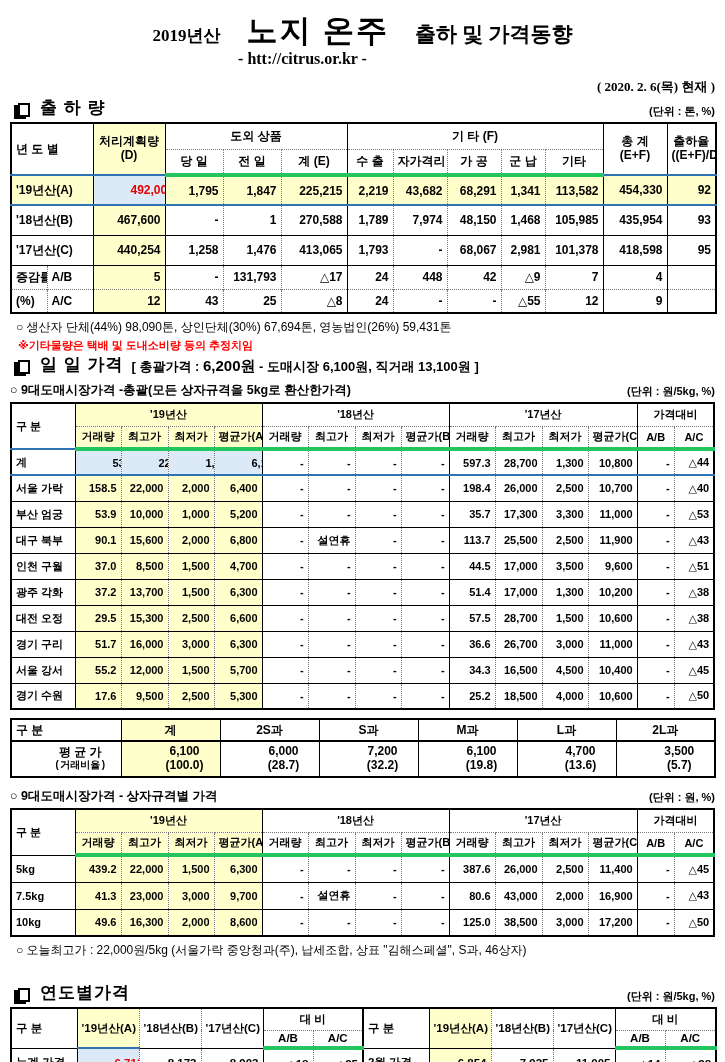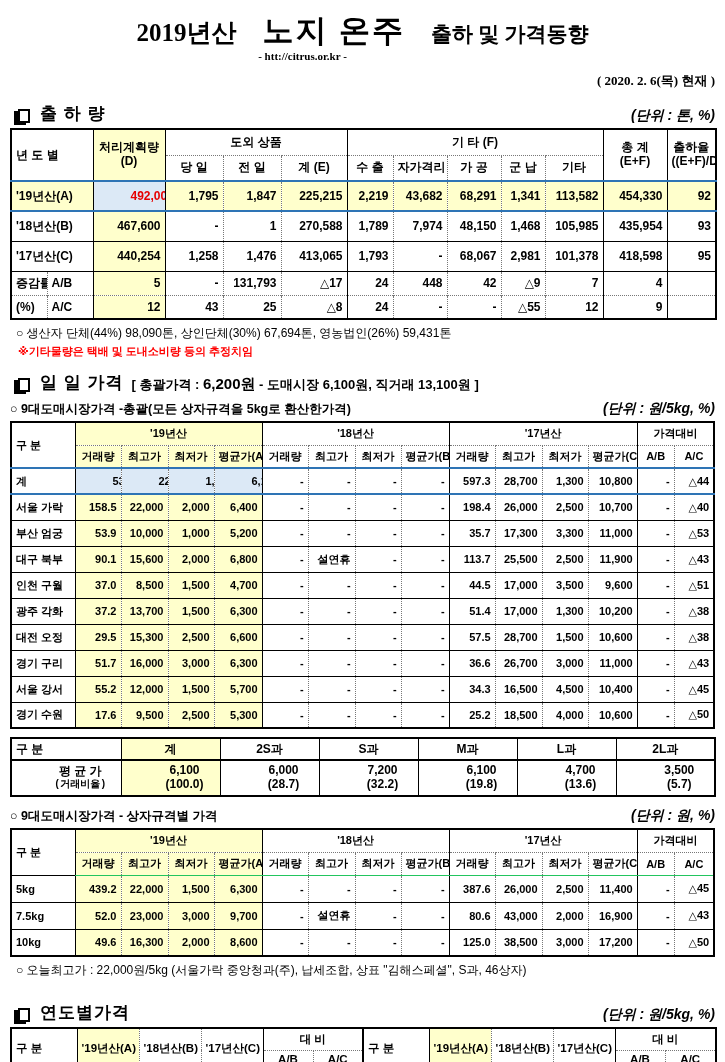--- a/index.html
+++ b/index.html
@@ -5,50 +5,50 @@
 :root{ --y:#FFFFCC; --bl:#DCE9F6; --ab:#2E74B5; --red:#E60000; }
 *{box-sizing:border-box;}
 html,body{margin:0;padding:0;}
 body{width:725px;height:1062px;overflow:hidden;background:#fff;color:#000;
  font-family:"Liberation Sans","DejaVu Sans",sans-serif;}
 .page{width:725px;height:1062px;padding:6px 10px 0 10px;position:relative;}
 
 
 .doc-header{text-align:center;margin-top:4px;}
 .title-line{display:flex;justify-content:center;align-items:baseline;gap:26px;}
-.year{font-family:"Liberation Serif",serif;font-size:25px;font-weight:700;}
+.year{font-family:"Liberation Serif",serif;font-size:17px;font-weight:700;}
 .main-title{font-size:31px;font-weight:900;letter-spacing:2px;}
 .subtitle{font-family:"Liberation Serif",serif;font-size:21px;font-weight:700;}
-.url{font-family:"Liberation Serif",serif;font-size:11px;font-weight:700;margin-top:-2px;padding-right:120px;}
+.url{font-family:"Liberation Serif",serif;font-size:16px;font-weight:700;margin-top:-2px;padding-right:120px;}
 .date-note{font-family:"Liberation Serif",serif;font-size:13px;font-weight:700;text-align:right;margin-top:10px;}
 
 
-.sec-head{display:flex;align-items:flex-end;margin-top:12px;}
+.sec-head{display:flex;align-items:flex-end;margin-top:0;}
 .sq{display:inline-block;width:12px;height:14px;border:2px solid #000;background:#fff;
  box-shadow:-4px 2px 0 0 #000;margin:0 10px 2px 8px;}
 .sec-title{font-size:17px;font-weight:900;letter-spacing:1px;}
 .sec-extra{font-size:13px;font-weight:700;margin-left:8px;}
 .sec-extra .big{font-size:15px;}
-.unit{margin-left:auto;font-size:14px;font-weight:700;font-style:italic;}
+.unit{margin-left:auto;font-size:11px;font-weight:700;}
 .subhead{display:flex;align-items:flex-end;margin-top:6px;}
 .subhead .t{font-size:12.5px;font-weight:700;}
 
 
 table{border-collapse:collapse;table-layout:fixed;margin-top:3px;border:2px solid #000;width:705px;}
 th,td{border-top:1px solid #000;padding:1px 4px;overflow:hidden;white-space:nowrap;}
 th{font-weight:700;text-align:center;}
 td.num{text-align:right;font-weight:700;}
 td.lab,th.lab{text-align:left;font-weight:700;}
 .y{background:var(--y);}
 .bl{background:var(--bl);padding-left:37px;}
 .red{color:var(--red);}
 .sl{border-left:1px solid #000;}
 .dl{border-left:1px dotted #777;}
 tr.grp th{border-bottom:1px dotted #777;}
-thead tr.sub th{border-top:none;border-bottom:1px solid #22c55e;}
+thead tr.sub th{border-top:none;border-bottom:4px solid #22c55e;}
 tr.hi td{border-top:2px solid var(--ab);border-bottom:2px solid var(--ab);}
 
 
 .t1{font-size:12px;}
 .t1 thead th{height:26px;}
 .t1 tbody td{height:30px;}
 .t1 tr.pct td{height:24px;}
 .t1 tr.pct2 td{border-top:1px dotted #777;}
 
 .t2,.t4{font-size:11px;}
@@ -576,21 +576,21 @@
           <td class="num sl">387.6</td>
           <td class="num dl">26,000</td>
           <td class="num dl">2,500</td>
           <td class="num dl">11,400</td>
           <td class="num sl">-</td>
           <td class="num dl">△45</td>
         </tr>
 
         <tr>
           <td class="lab">7.5kg</td>
-          <td class="num y sl">52.0</td>
+          <td class="num y sl">41.3</td>
           <td class="num y dl">23,000</td>
           <td class="num y dl">3,000</td>
           <td class="num y dl">9,700</td>
           <td class="num sl">-</td>
           <td class="num dl">설연휴</td>
           <td class="num dl">-</td>
           <td class="num dl">-</td>
           <td class="num sl">80.6</td>
           <td class="num dl">43,000</td>
           <td class="num dl">2,000</td>

